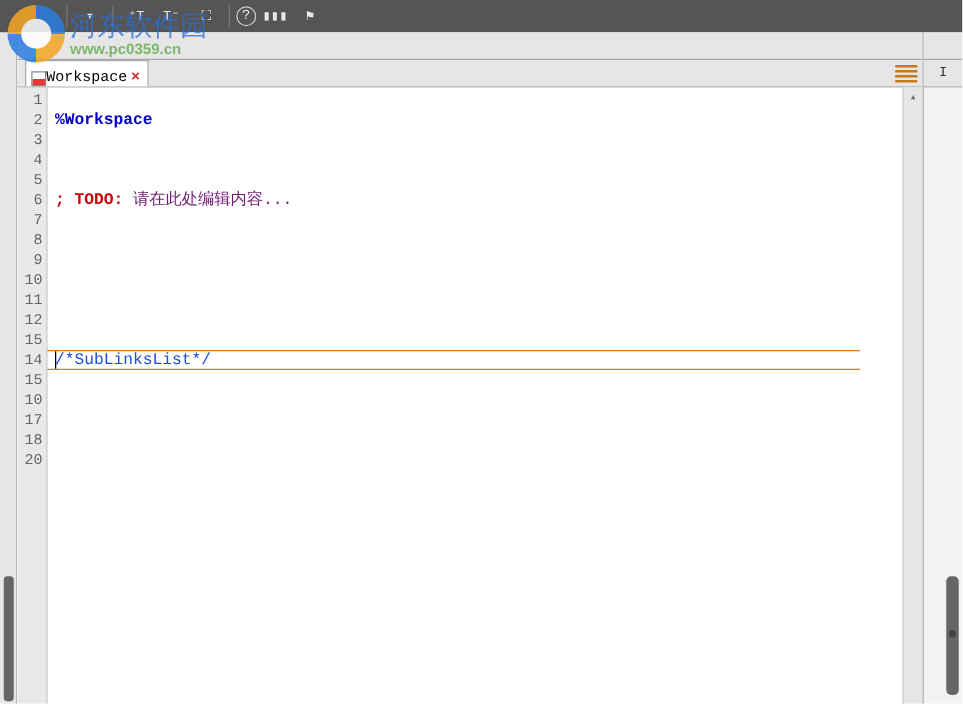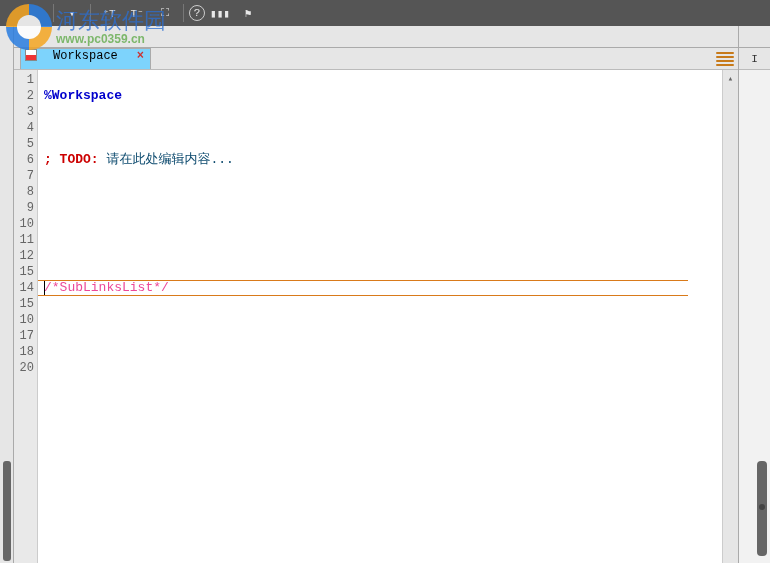--- a/index.html
+++ b/index.html
@@ -70,30 +70,30 @@
 .tab-row {
   height: 22px;
   background: #e6e6e6;
   display: flex;
   align-items: flex-end;
   border-bottom: 1px solid #bbb;
   position: relative;
 }
 .tab {
   height: 21px;
-  background: #7dd3fc;
+  background: #ffffff;
   border: 1px solid #aaa;
   border-bottom: none;
   display: flex;
-  align-items: flex-start;
+  align-items: flex-end;
   padding: 0 6px 0 4px;
   margin-left: 6px;
   font-family: "Courier New", monospace;
   font-size: 12px;
-  gap: 16px;
+  gap: 0;
 }
 .tab-icon {
   width: 12px;
   height: 12px;
   background: linear-gradient(#fff 50%, #e33 50%);
   border: 1px solid #888;
 }
 .tab-close {
   color: #c33;
   font-weight: bold;
@@ -143,22 +143,22 @@
   line-height: 16px;
   position: relative;
 }
 .code-line {
   height: 16px;
   white-space: pre;
 }
 .dir-blue { color: #0000cc; font-weight: bold; }
 .comment-green { color: #008000; }
 .todo-red { color: #cc0000; font-weight: bold; margin-top: 36px; }
-.todo-text { color: #0c4a6e; }
-.comment-red { color: #ec4899; }
+.todo-text { color: #701a75; }
+.comment-red { color: #1d4ed8; }
 .cursor-line {
   position: absolute;
   left: 0;
   top: 210px;
   width: 650px;
   height: 16px;
   border-top: 1px solid #d97a1a;
   border-bottom: 1px solid #d97a1a;
   pointer-events: none;
 }

